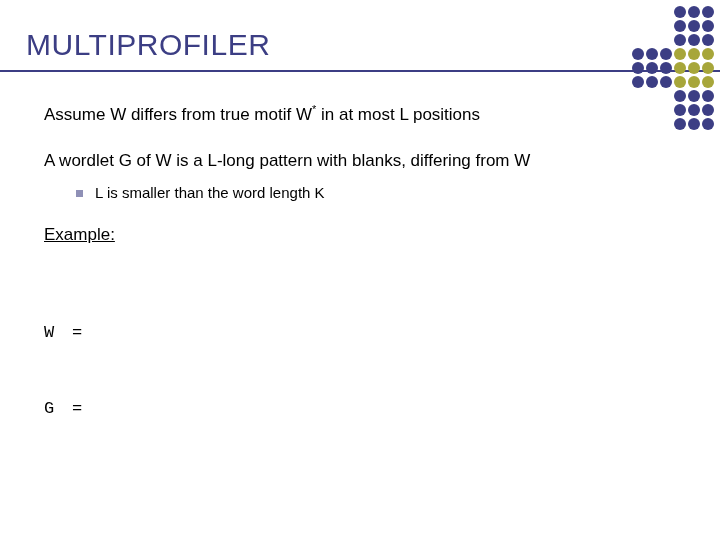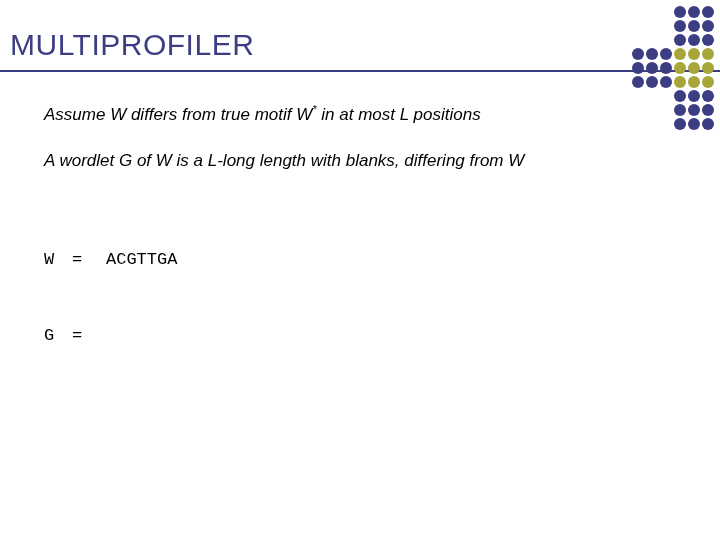--- a/index.html
+++ b/index.html
@@ -5,21 +5,21 @@
   * { margin: 0; padding: 0; box-sizing: border-box; }
   body {
     width: 720px;
     height: 540px;
     background: #ffffff;
     font-family: Arial, Helvetica, sans-serif;
     position: relative;
     overflow: hidden;
   }
   .title-bar {
-    padding: 28px 10px 8px 10px;
+    padding: 28px 10px 8px 26px;
   }
   .title {
     font-size: 30px;
     color: #3c3e84;
     letter-spacing: 0.5px;
     font-weight: normal;
   }
   .hr-line {
     border: none;
     border-top: 2px solid #3c3e84;
@@ -40,21 +40,20 @@
     border-radius: 50%;
   }
   .content {
     padding: 30px 30px 0 44px;
     color: #000;
   }
   .line {
     font-size: 17px;
     margin-bottom: 24px;
     line-height: 1.3;
-    font-style: italic;
   }
   .sup { font-size: 11px; vertical-align: super; }
   .heading {
     font-size: 17px;
     text-decoration: underline;
     margin-bottom: 24px;
   }
   .bullet-row {
     display: flex;
     align-items: flex-start;
@@ -144,30 +143,34 @@
 </div>
 <hr class="hr-line">
 
 <div class="content">
 
   <p class="line">
     <span>Assume W differs from true motif W</span><span class="sup">*</span><span> in at most L positions</span>
   </p>
 
 
-  <p class="line">A wordlet G of W is a L-long length with blanks, differing from W</p>
+  <p class="line">A wordlet G of W is a L-long pattern with blanks, differing from W</p>
 
+  <div class="bullet-row">
+    <span class="bullet-sq"></span>
+    <span>L is smaller than the word length K</span>
+  </div>
 
+  <p class="heading">Example:</p>
 
 
   <div class="mono">
     <div class="mono-row">
       <span class="mono-lbl">W</span>
       <span class="mono-eq">=</span>
-      <span>ACGTTGA</span>
     </div>
     <div class="mono-row">
       <span class="mono-lbl">G</span>
       <span class="mono-eq">=</span>
     </div>
   </div>
 
 </div>
 
 </body></html>

